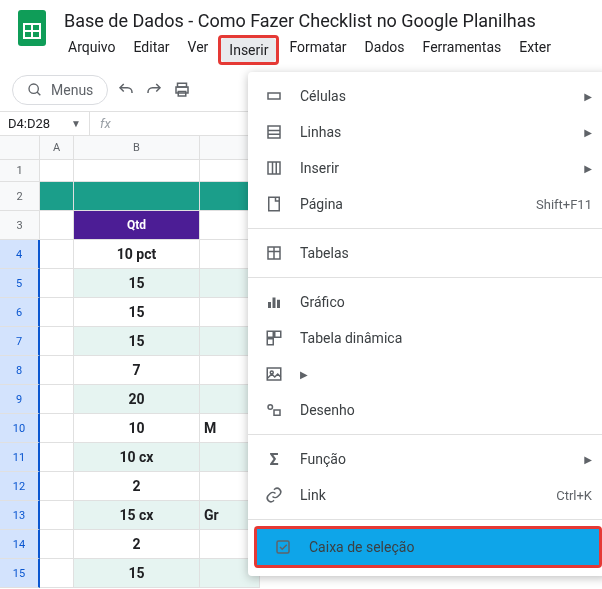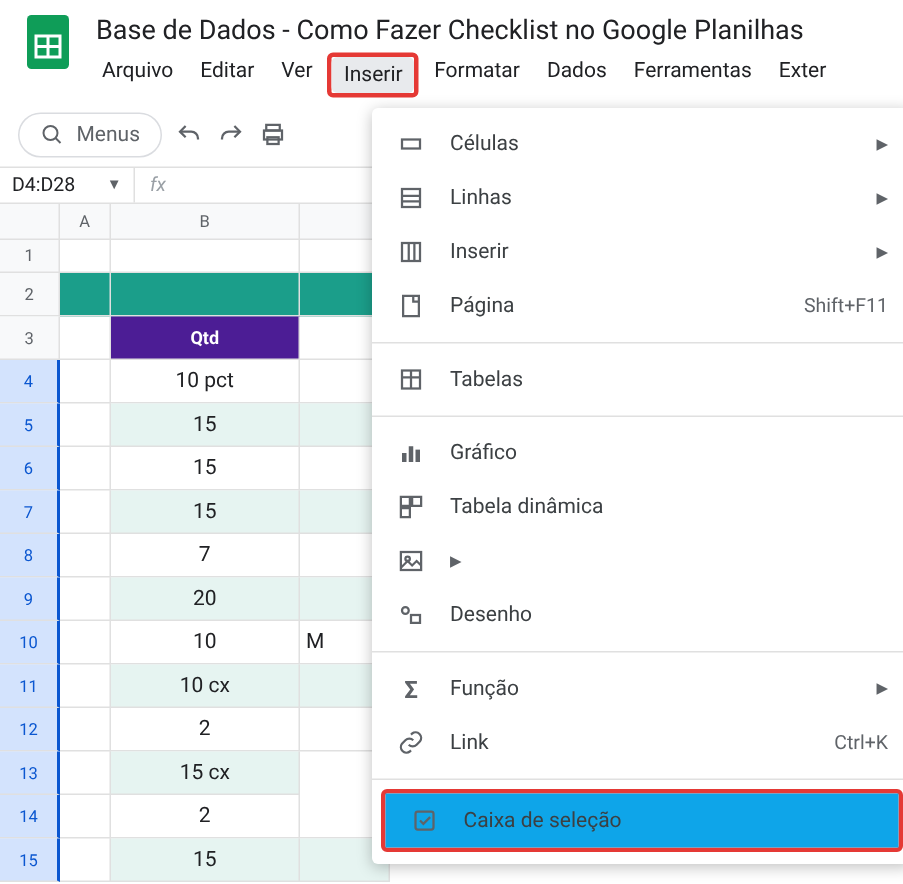--- a/index.html
+++ b/index.html
@@ -32,21 +32,21 @@
 .rh.sel { background: #d3e3fd; color: #0b57d0; border-right: 2px solid #0b57d0; }
 
 .gridwrap { position: relative; }
 .colheads { display: flex; }
 .ch { height: 24px; background: #f8f9fa; border-right: 1px solid #e0e0e0; border-bottom: 1px solid #e0e0e0; font-size: 11px; color: #5f6368; display: flex; align-items: center; justify-content: center; }
 .ch-a { width: 34px; }
 .ch-b { width: 126px; }
 .ch-c { width: 60px; }
 
 .rows .row { display: flex; }
-.cell { height: 29px; border-right: 1px solid #e0e0e0; border-bottom: 1px solid #e0e0e0; display: flex; align-items: center; justify-content: center; font-size: 14px; color: #202124; }
+.cell { height: 29px; border-right: 1px solid #e0e0e0; border-bottom: 1px solid #e0e0e0; display: flex; align-items: center; justify-content: center; font-size: 14px; color: #202124; font-weight: bold; }
 .row.first .cell { height: 22px; }
 .c-a { width: 34px; }
 .c-b { width: 126px; }
 .c-c { width: 60px; justify-content: flex-start; padding-left: 4px; }
 .qtd-header { background: #4c1d95; color: #fff; font-weight: bold; font-size: 12px; }
 .teal-light { background: #e6f4f1; }
 .row2 .cell { background: #1b9e8a; }
 
 .dropdown { position: absolute; left: 248px; top: 72px; width: 360px; background: #fff; border-radius: 4px; box-shadow: 0 2px 10px rgba(0,0,0,0.25); padding: 6px 0; z-index: 10; }
 .dd-item { display: flex; align-items: center; padding: 8px 16px; gap: 16px; color: #3c4043; font-size: 14px; cursor: pointer; position: relative; }
@@ -212,20 +212,21 @@
           <div class="cell c-c teal-light"></div>
         </div>
         <div class="row">
           <div class="cell c-a"></div>
           <div class="cell c-b">2</div>
           <div class="cell c-c"></div>
         </div>
         <div class="row">
           <div class="cell c-a"></div>
           <div class="cell c-b teal-light">15 cx</div>
+          <div class="cell c-c teal-light">Gr</div>
         </div>
         <div class="row">
           <div class="cell c-a"></div>
           <div class="cell c-b">2</div>
           <div class="cell c-c"></div>
         </div>
         <div class="row">
           <div class="cell c-a"></div>
           <div class="cell c-b teal-light">15</div>
           <div class="cell c-c teal-light"></div>

